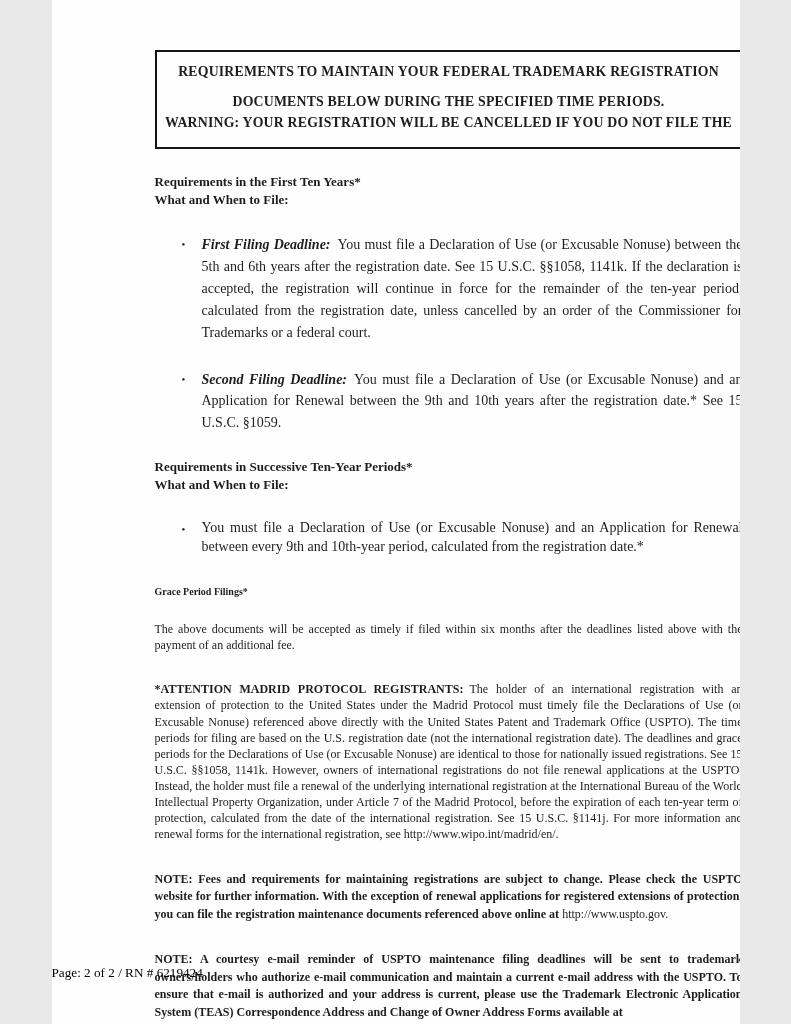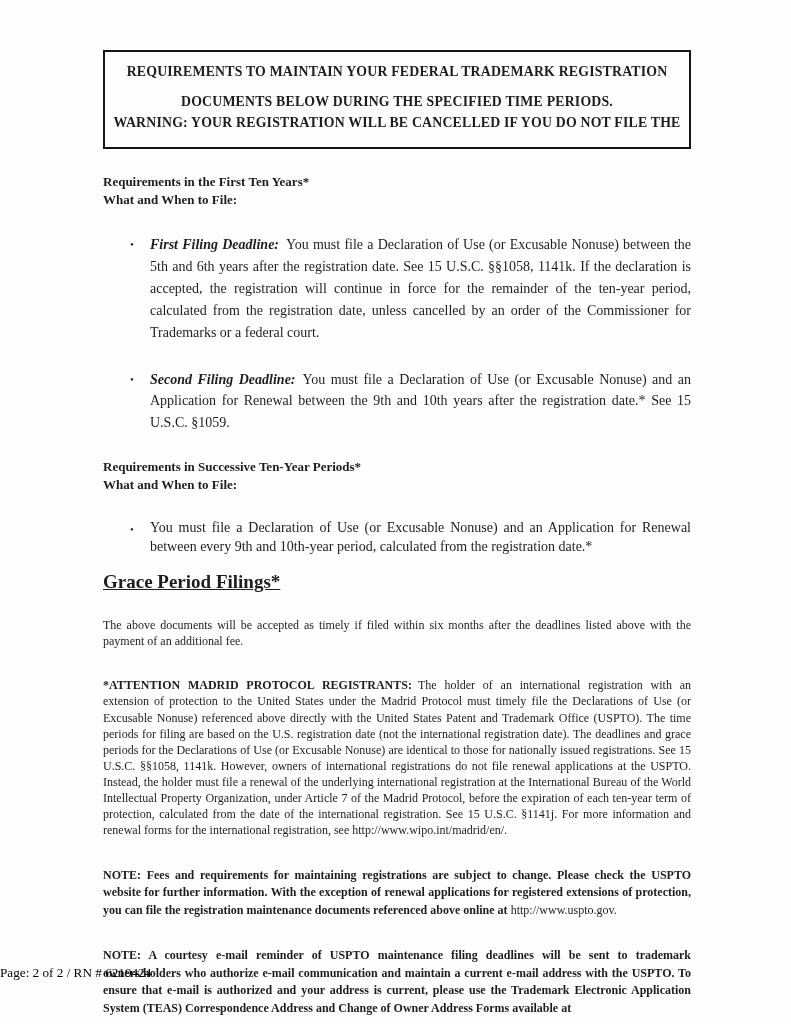--- a/index.html
+++ b/index.html
@@ -1,18 +1,18 @@
 <!DOCTYPE html>
 <html><head>
 <meta charset="utf-8">
 <style>
   html,body{margin:0;padding:0;background:#e9e9e9;}
   .page{
     position:relative;
-    width:791px;height:1024px;
+    width:688px;height:1024px;
     margin:0 auto;
     background:#fefefe;
     font-family:"Liberation Serif", serif;
     color:#1d1d1d;
     overflow:hidden;
   }
   .content{position:absolute;left:103px;top:50px;width:588px;}
 
   
   .header-box{
@@ -59,21 +59,21 @@
   .para{
     margin-top:24px;
     font-size:12px;
     line-height:1.4;
     text-align:justify;
   }
   .para .lead-b{font-weight:bold;margin-right:6px;}
   .para.madrid{margin-top:27px;line-height:1.345;}
   .para.note{margin-top:28px;line-height:1.46;}
   .para.note .bold-run{font-weight:bold;}
-  .grace-h{margin-top:14px;font-weight:bold;font-size:19px;text-decoration:underline;}
+  .grace-h{margin-top:29px;font-weight:bold;font-size:10px;}
 
   .footer{
     position:absolute;left:0;right:0;bottom:43px;
     text-align:left;
     font-size:13.2px;
     color:#000000;
   }
 </style>
 </head>
 <body>

